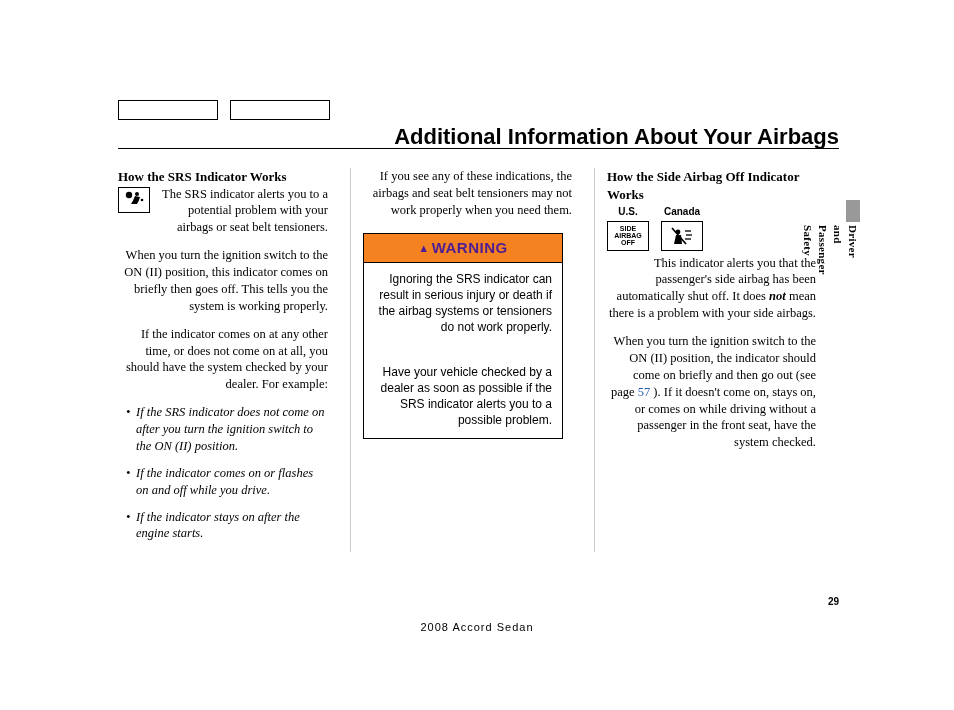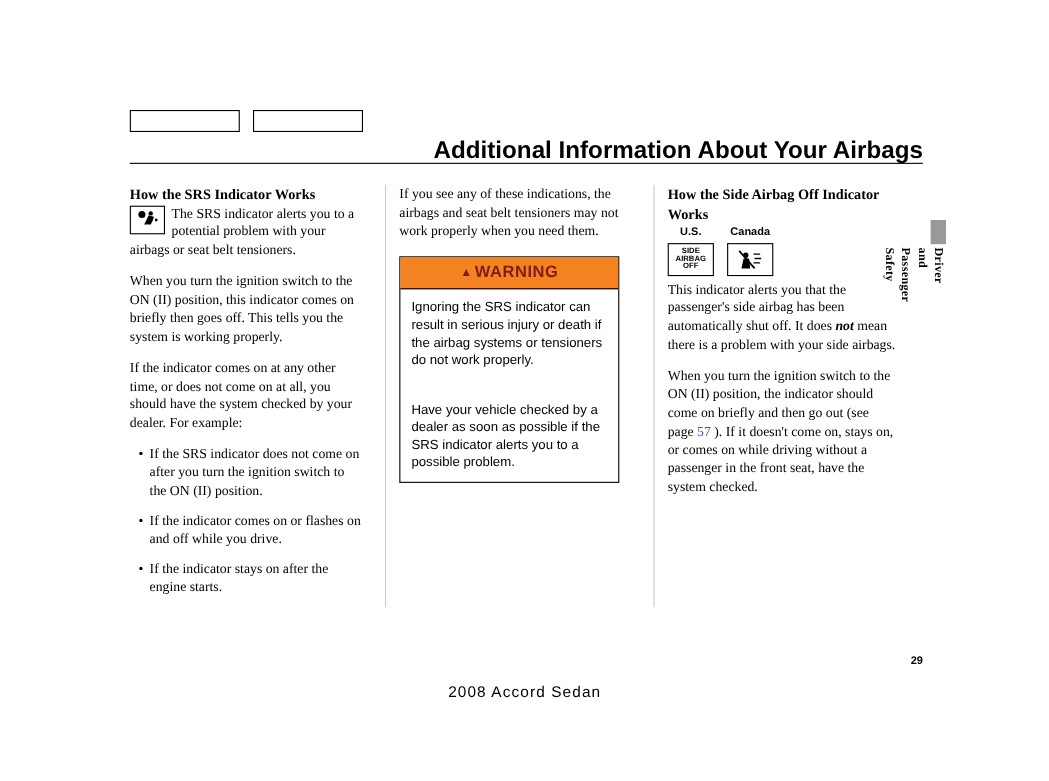--- a/index.html
+++ b/index.html
@@ -74,41 +74,42 @@
       border: 1px solid #000;
       margin: 1px 6px 0 0;
       display: flex;
       align-items: center;
       justify-content: center;
     }
     .srs-glyph {
       font-size: 14px;
       line-height: 1;
     }
-    p { margin-bottom: 11px; }
+    p { margin-bottom: 11px; text-align: right; }
     ul { list-style: none; margin-left: 8px; }
     ul li {
       position: relative;
       padding-left: 10px;
       margin-bottom: 10px;
+      font-style: italic;
     }
     ul li::before {
       content: "•";
       position: absolute;
       left: 0;
       top: 0;
     }
     .warning-box {
       border: 1px solid #000;
       margin-top: 14px;
       width: 200px;
     }
     .warning-header {
       background: #f58220;
-      color: #7f1d1d;
+      color: #4c1d95;
       text-align: center;
       font-family: Arial, Helvetica, sans-serif;
       font-weight: bold;
       font-size: 15px;
       padding: 4px 0;
       border-bottom: 1px solid #000;
       letter-spacing: 0.5px;
     }
     .warning-header .tri {
       font-size: 11px;
@@ -160,21 +161,21 @@
       font-weight: bold;
       font-size: 10px;
     }
     .footer-title {
       position: absolute;
       top: 620px;
       left: 0;
       right: 0;
       text-align: center;
       font-family: Arial, Helvetica, sans-serif;
-      font-size: 14px;
+      font-size: 11px;
       letter-spacing: 1px;
     }
     .side-tab {
       position: absolute;
       top: 200px;
       right: 94px;
       width: 14px;
       height: 22px;
       background: #999;
     }

